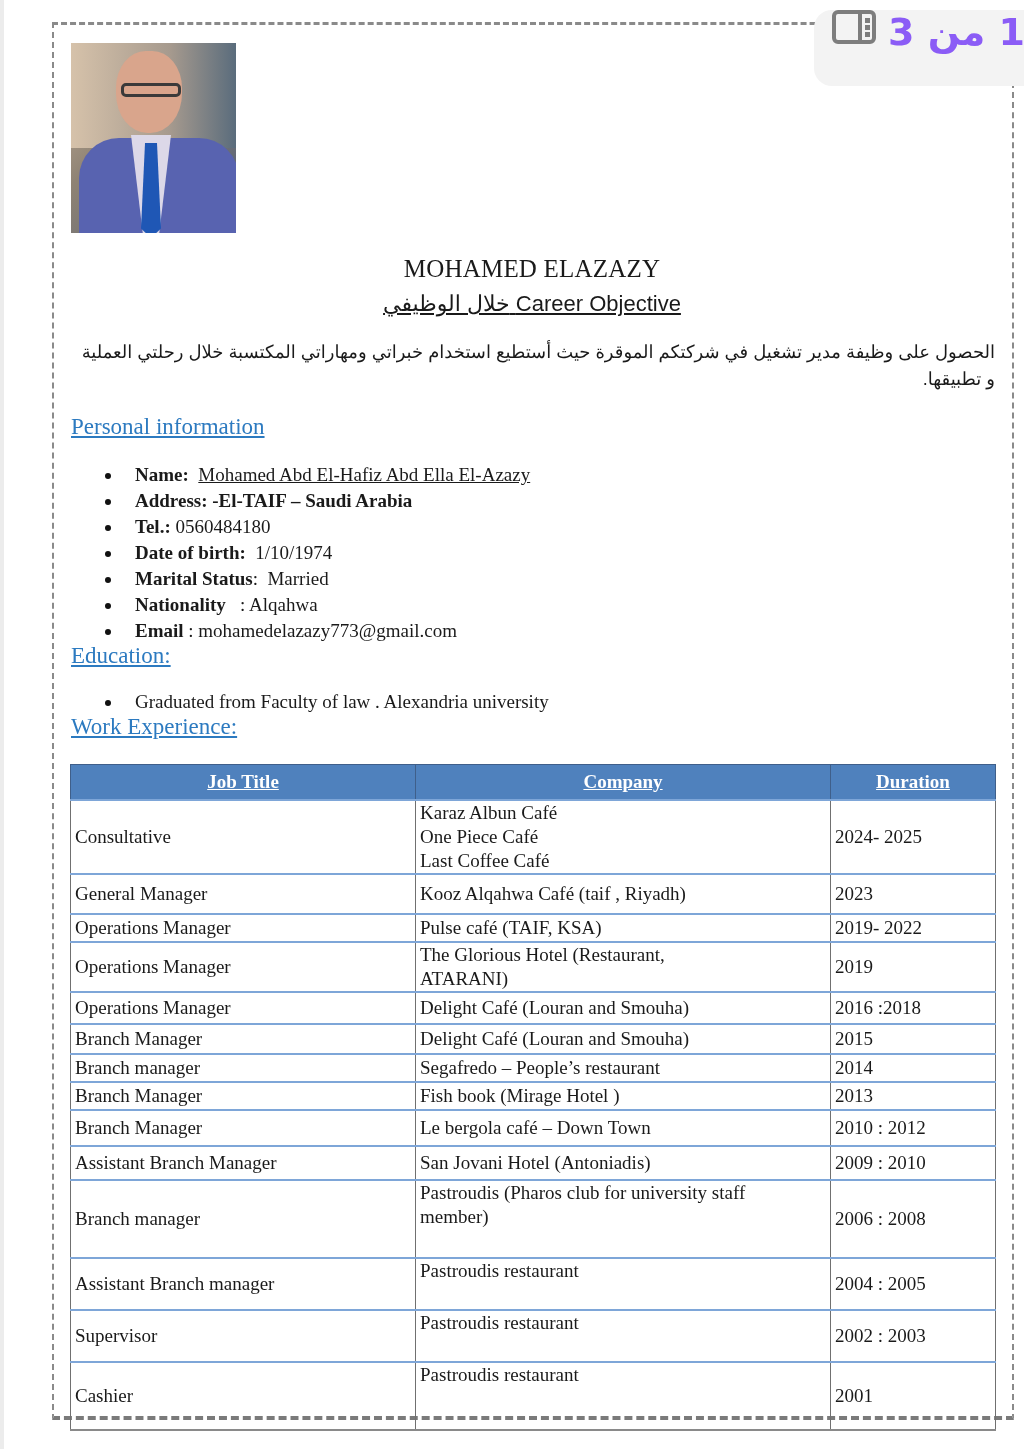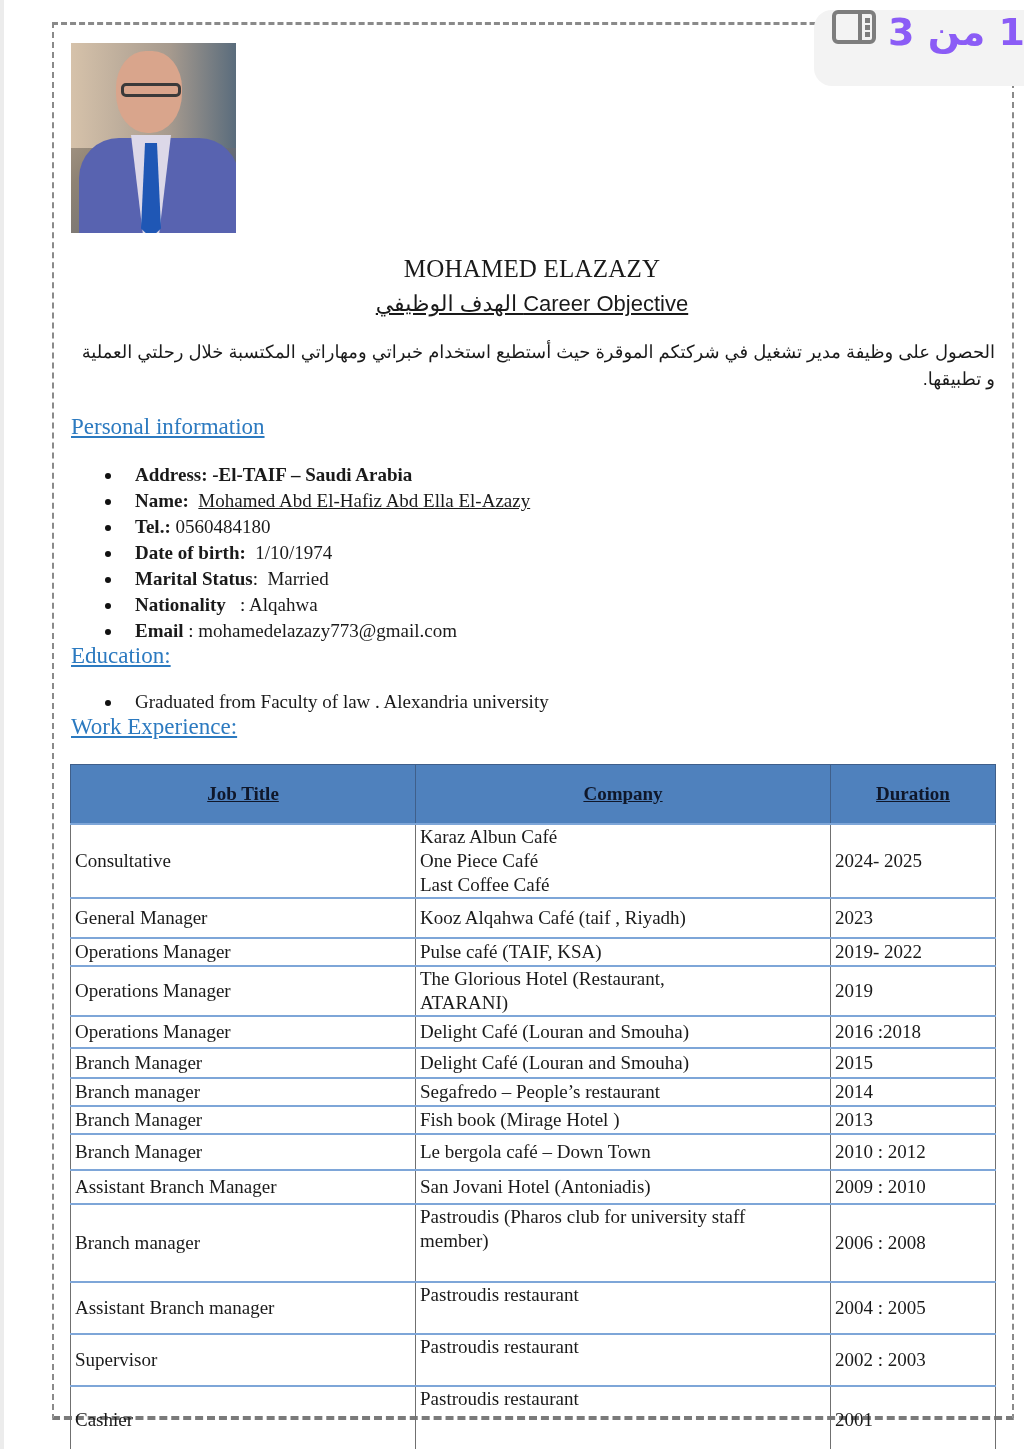--- a/index.html
+++ b/index.html
@@ -48,22 +48,22 @@
   .info-list li { position: relative; padding-left: 64px; height: 26px; line-height: 26px; }
   .info-list li::before { content: ""; position: absolute; left: 34px; top: 11px; width: 6px; height: 6px; border-radius: 50%; background: #111; }
   .info-list b { font-weight: bold; }
   .u { text-decoration: underline; }
 
   .work-table {
     position: absolute; left: 70px; top: 764px; width: 925px; border-collapse: collapse;
     font-size: 19px; table-layout: fixed;
   }
   .work-table th {
-    background: #4f81bd; color: #0f172a; font-weight: bold; text-decoration: underline; height: 26px;
-    border: 1px solid #3f5f8a; padding: 16px; line-height: 24px;
+    background: #4f81bd; color: #ffffff; font-weight: bold; text-decoration: underline; height: 26px;
+    border: 1px solid #3f5f8a; padding: 4px; line-height: 24px;
   }
   .work-table td {
     border-left: 1px solid #707070; border-right: 1px solid #707070;
     border-top: 2px solid #7ea6d8; border-bottom: 2px solid #7ea6d8; padding: 0 4px; line-height: 24px;
   }
   .work-table tr:last-child td { border-bottom: 2px solid #8a8a8a; }
   .work-table td.top { vertical-align: top; }
 </style>
 </head>
 <body>
@@ -88,29 +88,29 @@
   <div class="wall"></div>
     <div class="suit"></div>
     <div class="shirt"></div>
     <div class="tie"></div>
   <div class="head"></div>
     <div class="glasses"></div>
 </div>
 
 <div class="name-title">MOHAMED ELAZAZY</div>
 <div class="objective-title">
-  <span>الهدف الوظيفي</span>
+  <span>خلال الوظيفي</span>
   <span>Career Objective</span>
 </div>
 <div class="objective-text">الحصول على وظيفة مدير تشغيل في شركتكم الموقرة حيث أستطيع استخدام خبراتي ومهاراتي المكتسبة خلال رحلتي العملية و تطبيقها.</div>
 
 <div class="section-heading" style="top:414px">Personal information</div>
 <ul class="info-list">
+  <li><b>Name:</b>&nbsp; <span class="u">Mohamed Abd El-Hafiz Abd Ella El-Azazy</span></li>
   <li><b>Address: -El-TAIF – Saudi Arabia</b></li>
-  <li><b>Name:</b>&nbsp; <span class="u">Mohamed Abd El-Hafiz Abd Ella El-Azazy</span></li>
   <li><b>Tel.:</b> <span>0560484180</span></li>
   <li><b>Date of birth:</b>&nbsp; <span>1/10/1974</span></li>
   <li><b>Marital Status</b><span style="white-space:pre">:  Married</span></li>
   <li><b>Nationality</b><span style="white-space:pre">   : Alqahwa</span></li>
   <li><b>Email</b><span style="white-space:pre"> : mohamedelazazy773@gmail.com</span></li>
 </ul>
 
 <div class="section-heading" style="top:643px">Education:</div>
 <ul class="info-list" style="top:689px">
   <li>Graduated from Faculty of law . Alexandria university</li>

